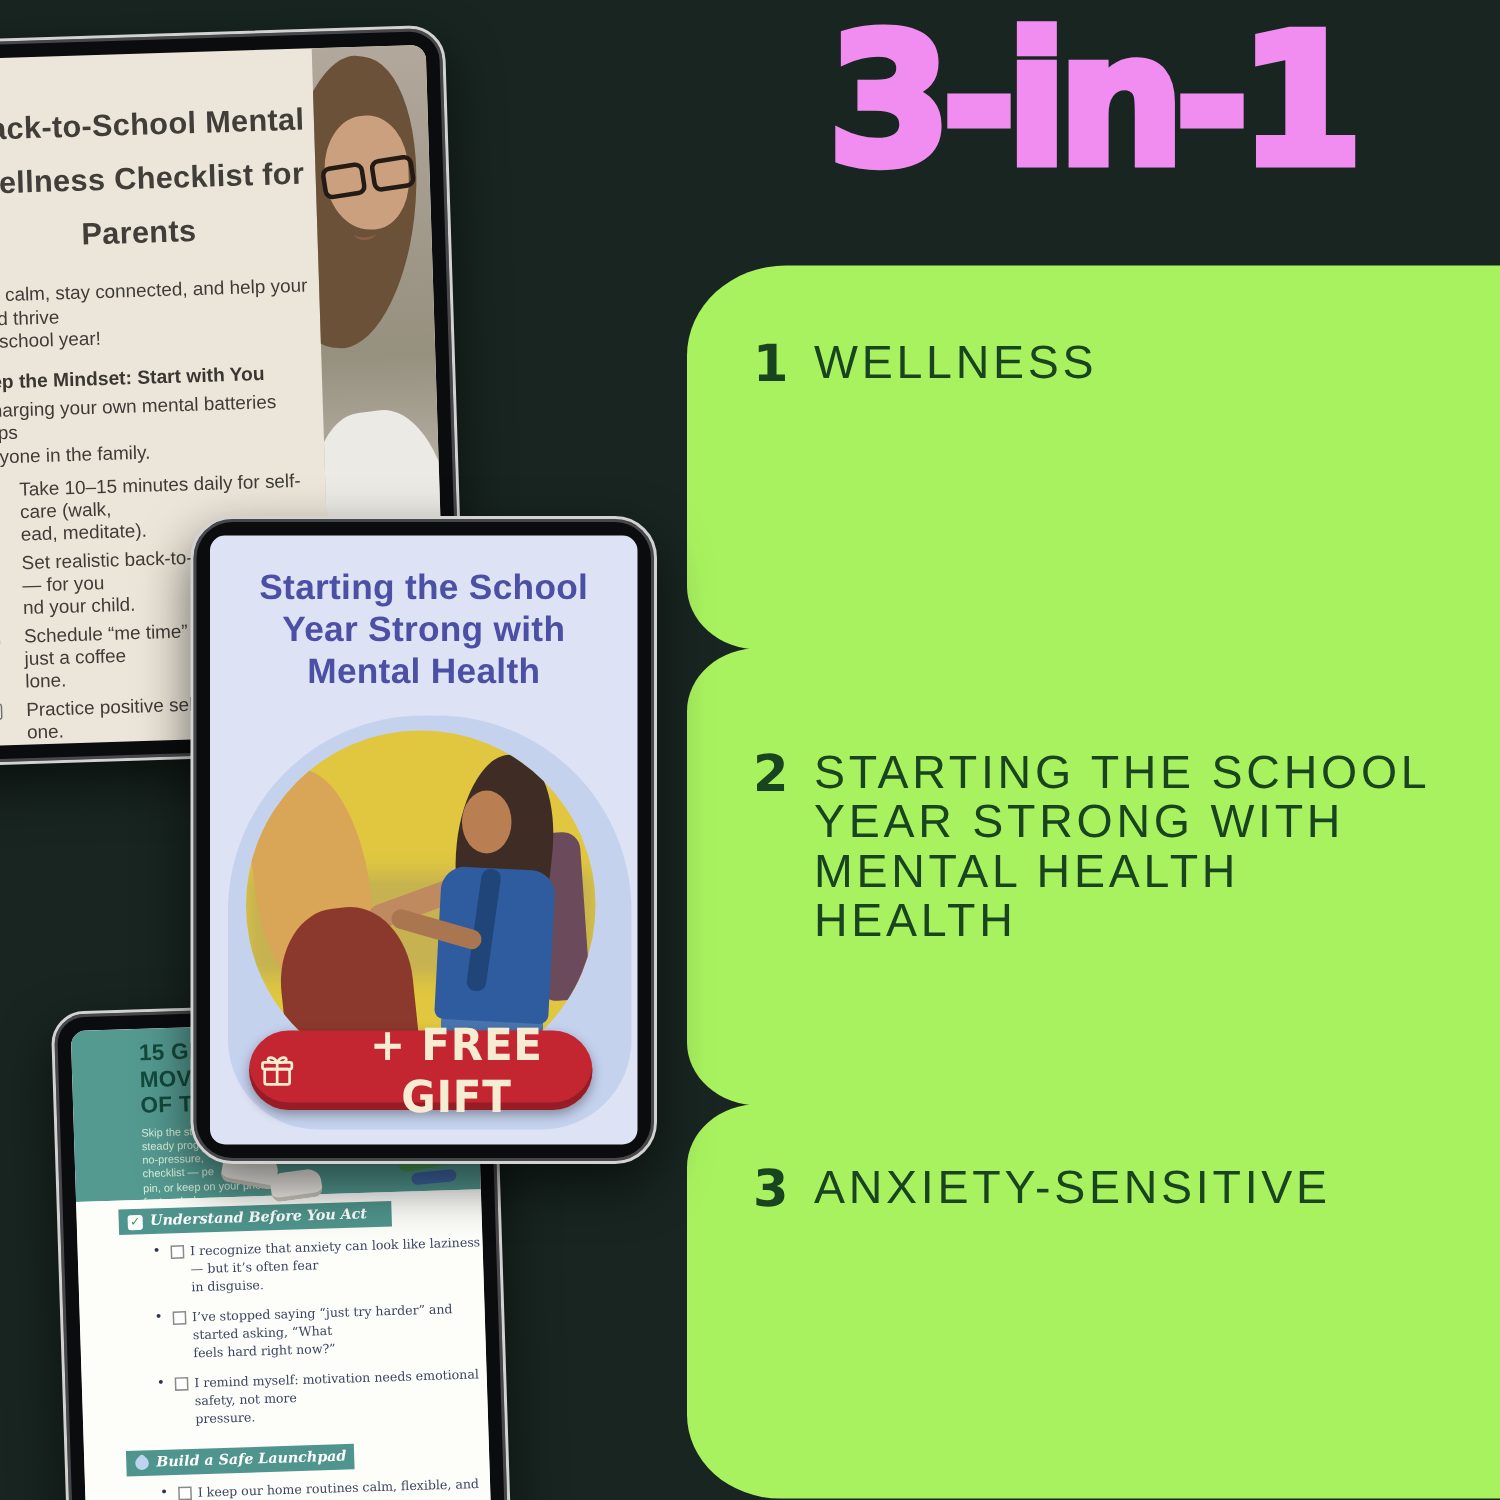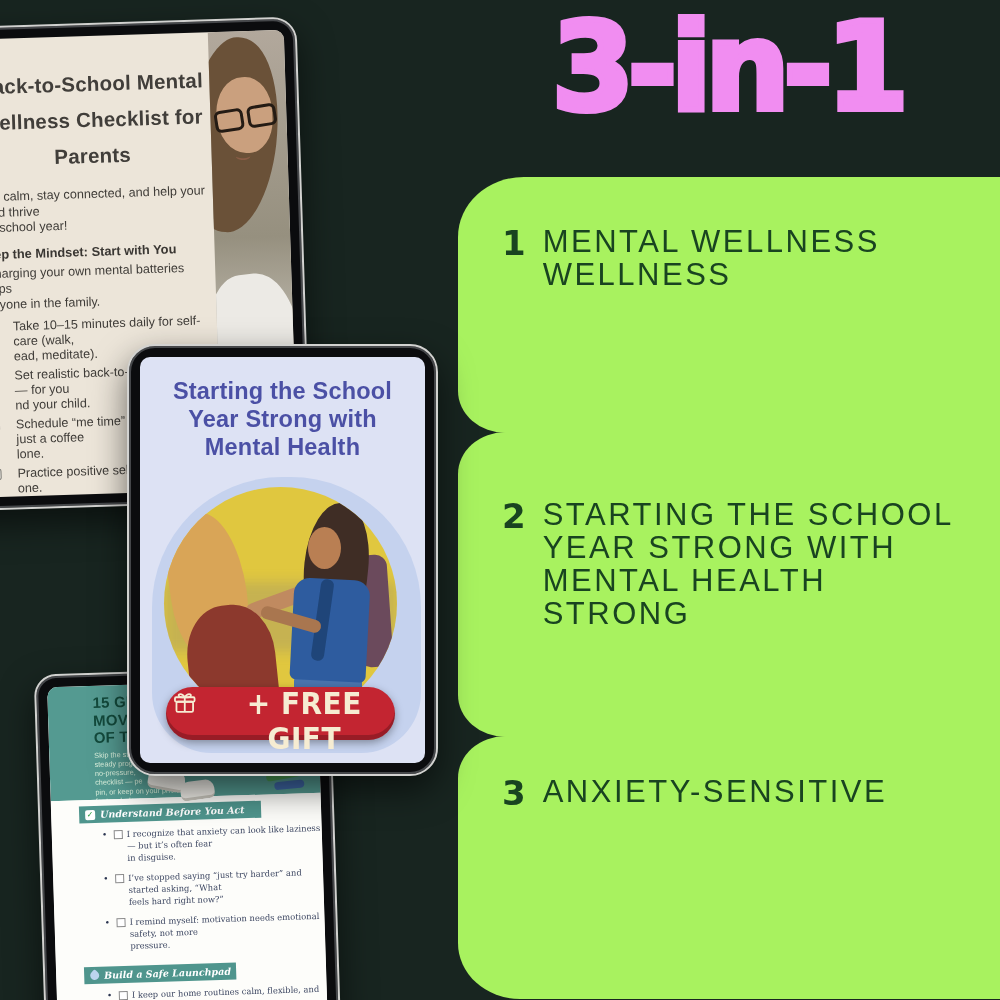--- a/index.html
+++ b/index.html
@@ -86,21 +86,21 @@
             border-radius:12px;transform:rotate(-4deg);}
   .girlpolo{position:absolute;left:128px;top:92px;width:76px;height:102px;background:#2e5c9f;
             border-radius:16px 16px 6px 6px;transform:rotate(3deg);}
   .girlstrap{position:absolute;left:152px;top:92px;width:13px;height:82px;background:#1f4579;
              transform:rotate(8deg);border-radius:6px;}
   .girljeans{position:absolute;left:130px;top:186px;width:68px;height:47px;background:#4a74ad;
              border-radius:8px;}
   .girlarm{position:absolute;left:96px;top:126px;width:62px;height:13px;background:#a9764f;
            border-radius:7px;transform:rotate(16deg);}
   .gift-btn{position:absolute;left:26px;top:330px;width:229px;height:53px;border-radius:27px;
-            background:#c32531;display:flex;justify-content:center;gap:22px;
+            background:#c32531;display:flex;align-items:center;justify-content:center;gap:22px;
             box-shadow:inset 0 -5px 0 rgba(0,0,0,.22), 0 3px 8px rgba(0,0,0,.35);
             border:none;cursor:pointer;}
   .gift-label{font-family:"DejaVu Sans",sans-serif;font-weight:900;font-size:28px;
               letter-spacing:.5px;color:#f6ecd2;transform:scaleY(1.05);}
 
   
   .tab3{left:40px;top:670px;width:292px;height:400px;border-radius:22px;
         transform:rotate(-1.8deg);z-index:3;}
   .scr3{background:#fdfdfa;}
   .t3header{position:relative;height:114px;background:#549a91;overflow:visible;}
@@ -148,32 +148,31 @@
   <div class="badge">3-in-1</div>
 
   <div class="panel">
     <div class="blob blob1"></div>
     <div class="blob blob2"></div>
     <div class="blob blob3"></div>
 
     <div class="prow prow1">
       <div class="pnum">1</div>
       <div class="plines">
-        <div>MENTAL WELLNESS</div>
         <div>WELLNESS</div>
       </div>
     </div>
 
     <div class="prow prow2">
       <div class="pnum">2</div>
       <div class="plines">
         <div>STARTING THE SCHOOL</div>
         <div>YEAR STRONG WITH</div>
         <div>MENTAL HEALTH</div>
-        <div>STRONG</div>
+        <div>HEALTH</div>
       </div>
     </div>
 
     <div class="prow prow3">
       <div class="pnum">3</div>
       <div class="plines">
         <div>ANXIETY-SENSITIVE</div>
       </div>
     </div>
   </div>

